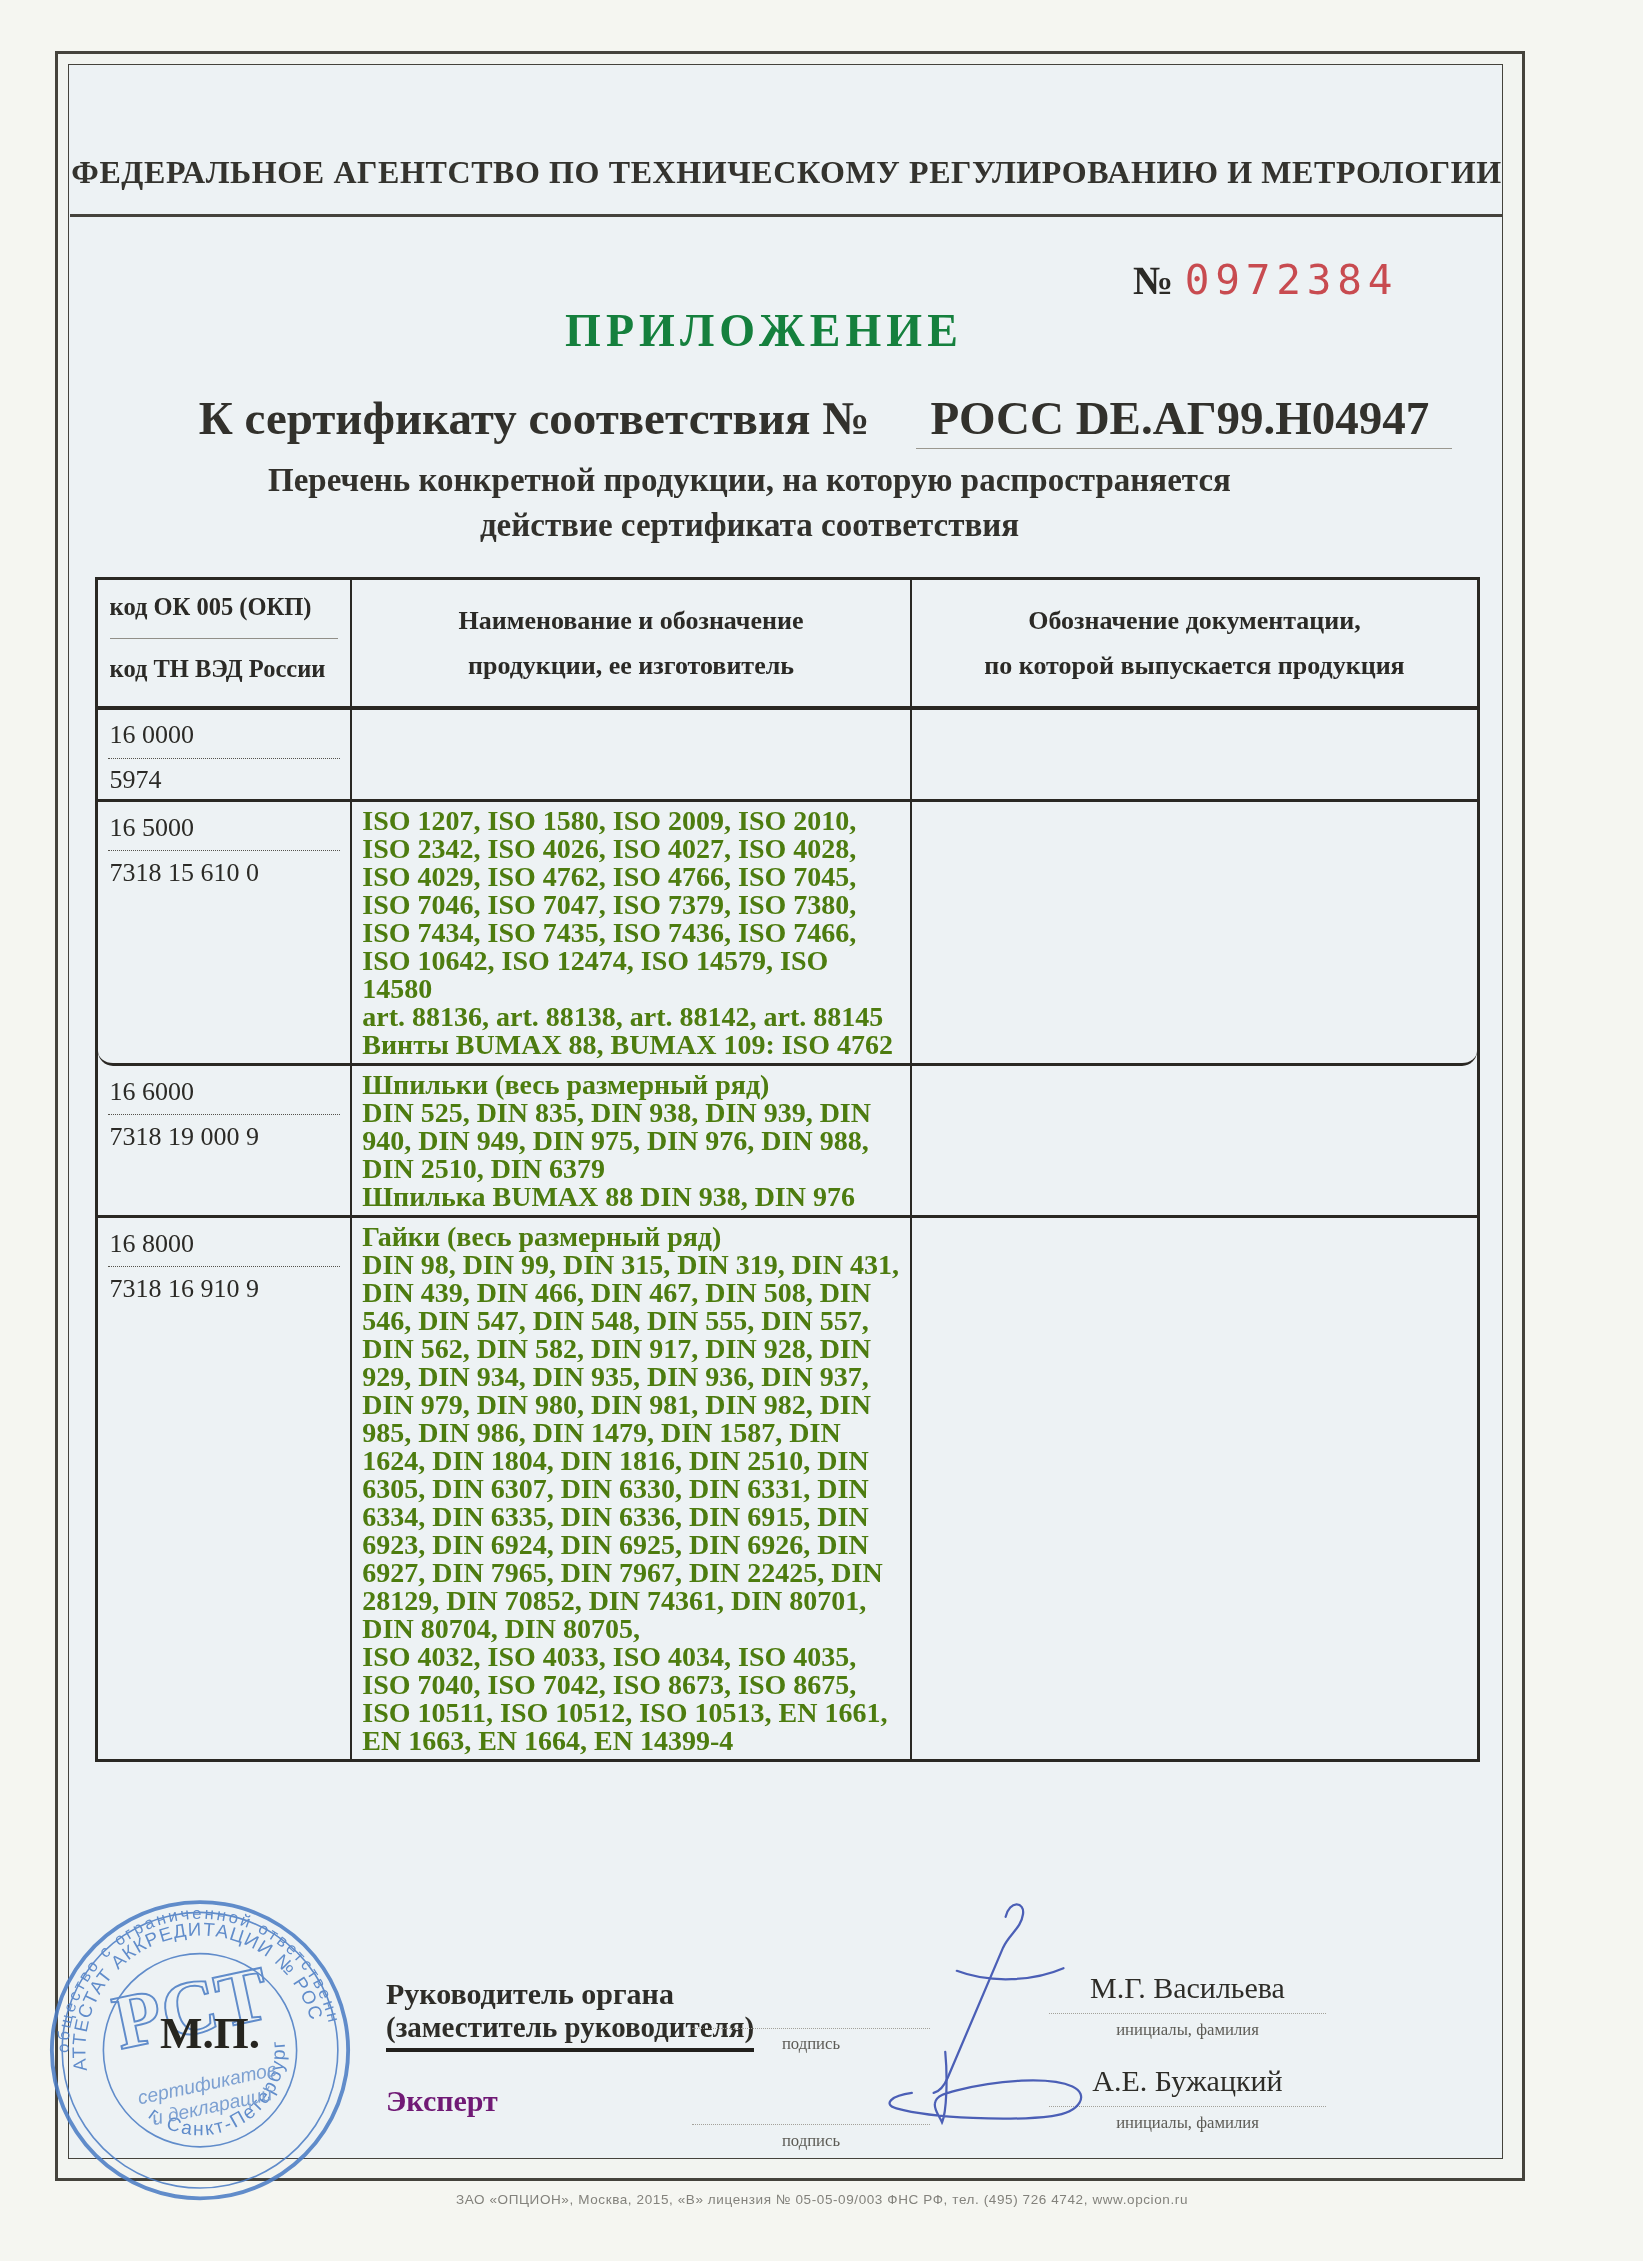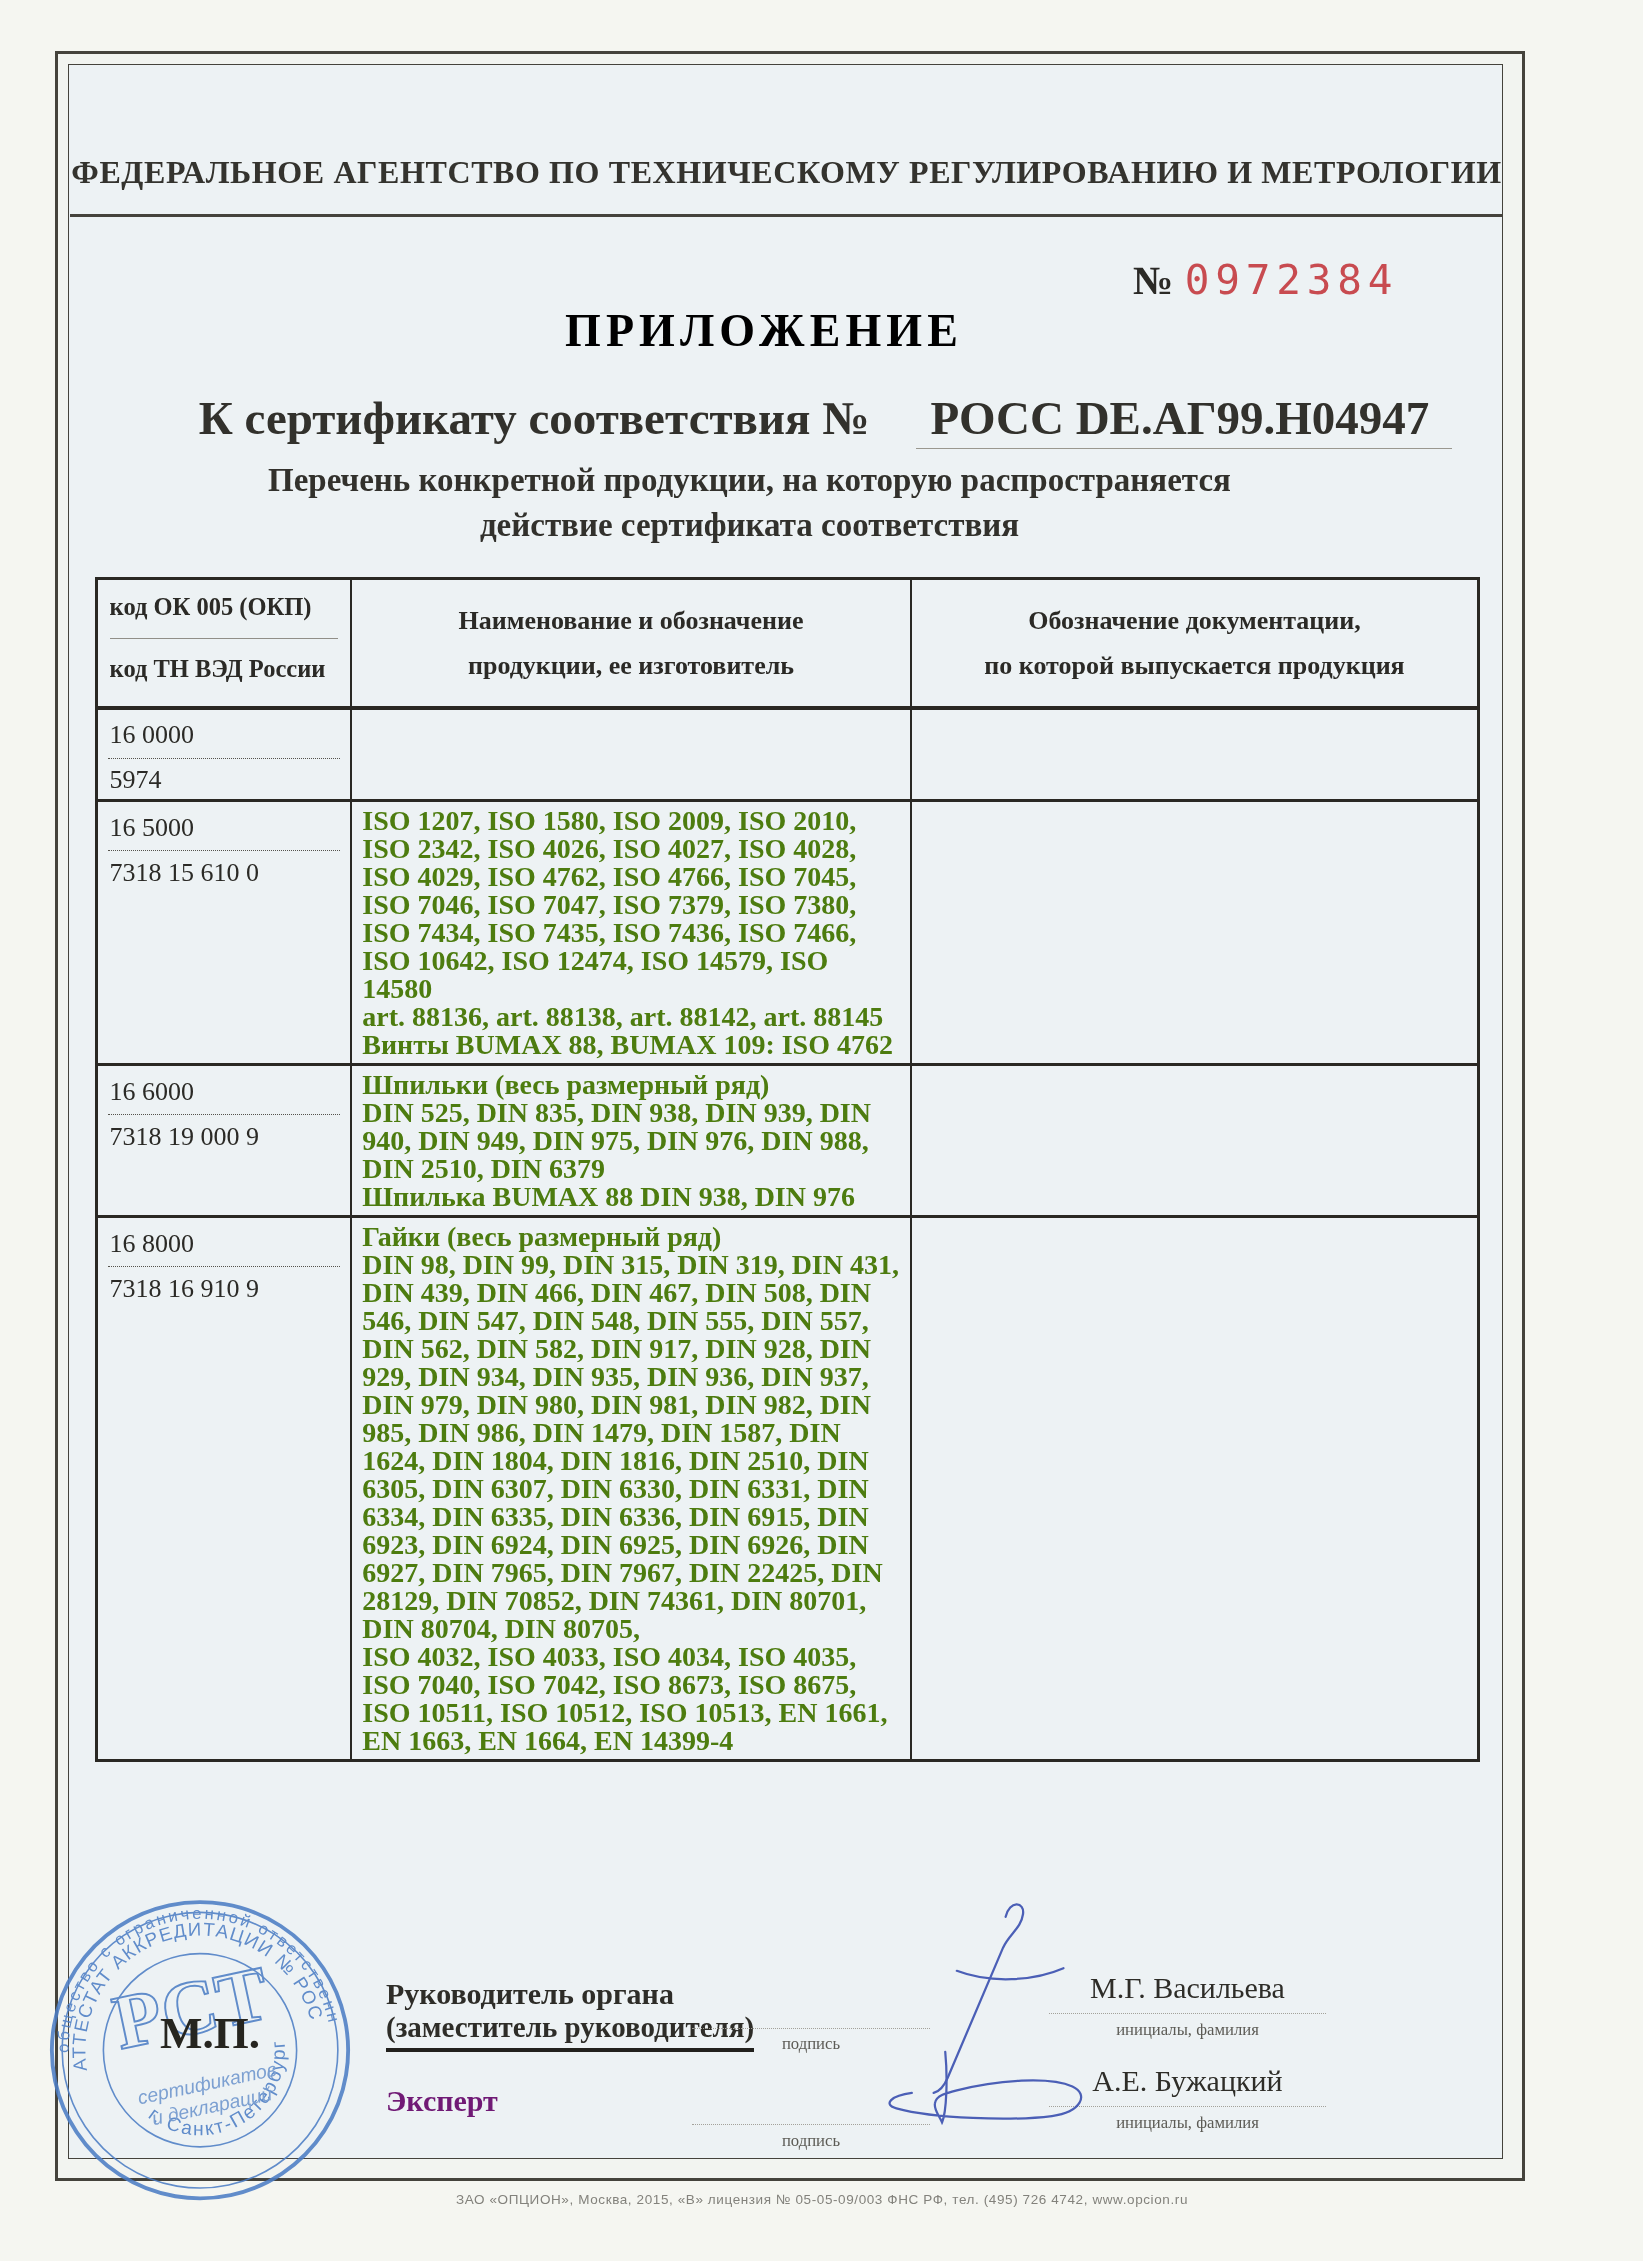--- a/index.html
+++ b/index.html
@@ -18,32 +18,32 @@
   .title1{position:absolute;left:70px;top:84px;width:1433px;text-align:center;
           font-size:40px;font-weight:bold;letter-spacing:4.5px;color:#34332e;}
   .title2{position:absolute;left:70px;top:154px;width:1433px;text-align:center;
           font-size:32px;font-weight:bold;letter-spacing:0.6px;color:#34332e;}
   
   .serial{position:absolute;left:1133px;top:256px;display:flex;align-items:baseline;gap:11.6px;}
   .serial .sign{font-size:40px;font-weight:bold;color:#2b2a26;}
   .serial .digits{font-family:"DejaVu Sans Mono",monospace;font-size:41px;letter-spacing:5.8px;color:var(--serial-red,#c84b50);}
   
   .doc-title{position:absolute;left:70px;top:304px;width:1388px;text-align:center;
-             font-size:46px;font-weight:bold;letter-spacing:5.1px;color:#000000;}
+             font-size:46px;font-weight:bold;letter-spacing:5.1px;color:#15803d;}
   .cert-line{position:absolute;left:70px;top:391px;width:1511px;text-align:center;font-size:47px;font-weight:600;color:#32312c;}
   .cert-line .num{border-bottom:1.9px solid #9a988f;padding:0 23px 3.9px 14px;font-weight:600;}
   .subtitle{position:absolute;left:70px;top:458px;width:1359px;text-align:center;
             font-size:33px;font-weight:bold;line-height:45px;white-space:pre-line;color:#32312c;}
   
   .cert-table{position:absolute;left:95px;top:577px;width:1379px;border:3.9px solid #2a2823;}
   .trow{display:grid;grid-template-columns:254px 560px 1fr;border-bottom:3.2px solid #2a2823;}
   .trow:last-child{border-bottom:none;}
   .thead{min-height:126px;border-bottom:4.5px solid #2a2823;}
   .r1{min-height:82px;}
-  .r2{min-height:197px;}
+  .r2{min-height:197px;border-radius:15px;}
   .r3{min-height:142px;}
   .r4{min-height:481px;}
   .cell{padding:3.9px 10.3px;}
   .c1{border-right:2.6px solid #2a2823;font-size:26px;}
   .c2{border-right:2.6px solid #2a2823;}
   .name-cell{font-size:28px;line-height:28px;white-space:pre-line;padding-top:5.1px;color:#4d7c0f;font-weight:bold;}
   .head-c1{display:flex;flex-direction:column;justify-content:flex-start;font-size:24.5px;font-weight:600;padding:13px 11.6px;}
   .head-c1 .top{padding-bottom:16.7px;border-bottom:1.3px solid #918f88;}
   .head-c1 .bot{padding-top:16.7px;}
   .head-mid{display:flex;align-items:center;justify-content:center;text-align:center;

